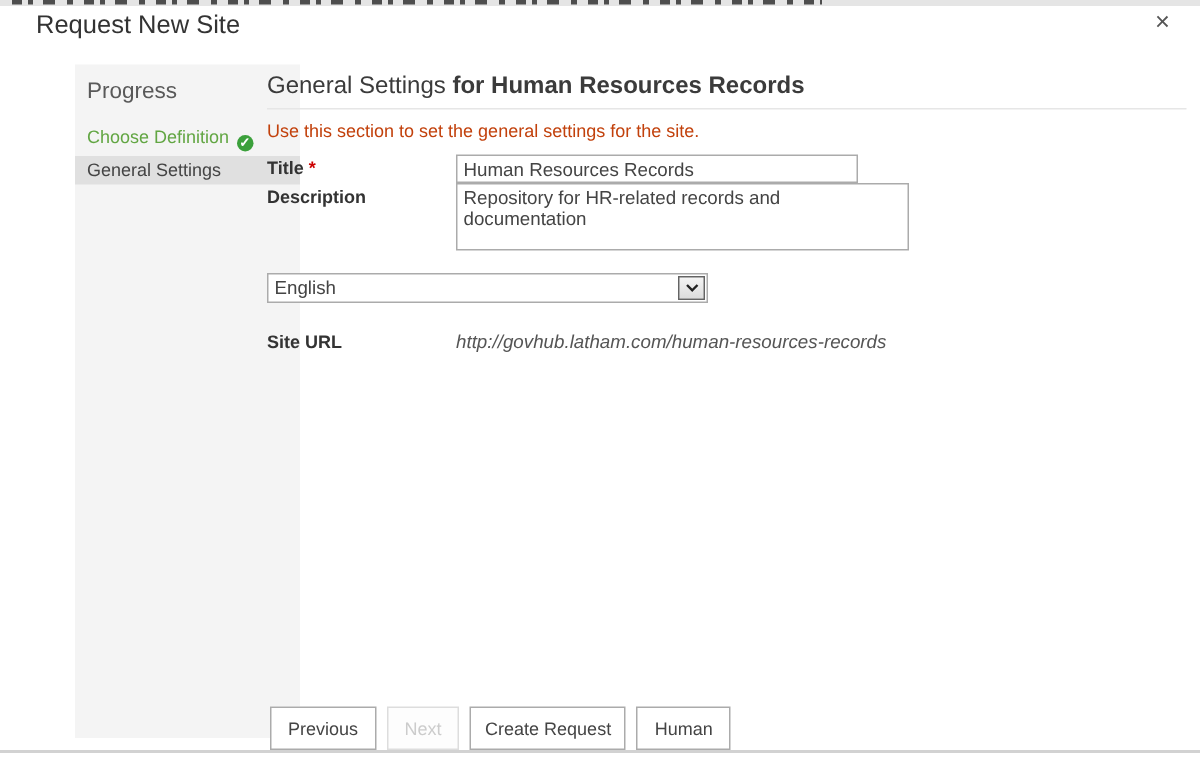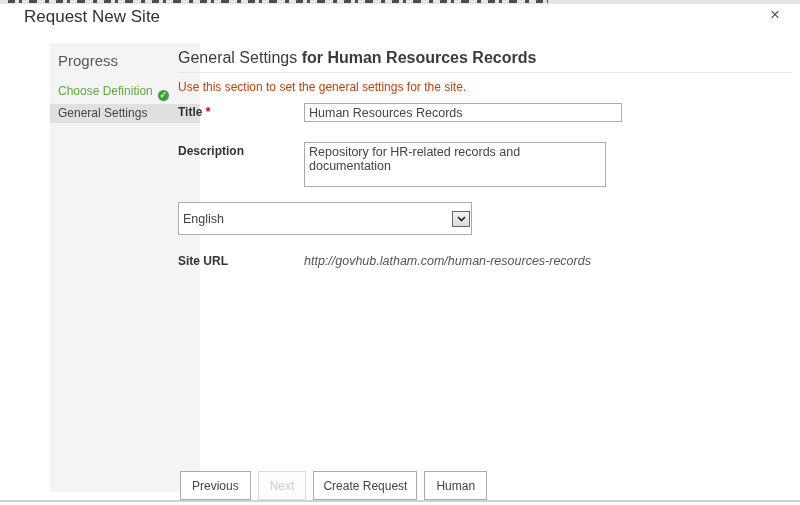--- a/index.html
+++ b/index.html
@@ -78,49 +78,49 @@
 
   .field-row { display: flex; align-items: flex-start; }
   .field-label {
     width: 126px; flex: 0 0 126px;
     font-size: 12px; font-weight: 700; color: #333; padding-top: 3px;
     line-height: 13px;
   }
   .req { color: #cc0000; font-weight: 700; }
 
   .text-input {
-    width: 318px; height: 19px;
+    width: 268px; height: 19px;
     border: 1px solid #ababab; background: #fff;
     font-family: "Liberation Sans", sans-serif;
     font-size: 12.5px; color: #444; padding: 1px 4px;
     outline: none;
   }
   .textarea {
     width: 302px; height: 45px; resize: none;
     border: 1px solid #ababab; background: #fff;
     font-family: "Liberation Sans", sans-serif;
     font-size: 12.5px; color: #444; padding: 2px 4px;
     outline: none; overflow: hidden;
   }
   .select {
-    width: 294px; height: 33px;
+    width: 294px; height: 20px;
     border: 1px solid #ababab; background: #fff;
     display: flex; align-items: center; justify-content: space-between;
     font-size: 12.5px; color: #444; padding-left: 4px;
     cursor: default;
   }
   .select-btn {
     width: 18px; height: 16px; margin-right: 1px;
     border: 1px solid #646464;
     background: linear-gradient(#f4f4f4, #dcdcdc);
     display: flex; align-items: center; justify-content: center;
   }
   .site-url { font-size: 12.5px; font-style: italic; color: #555; padding-top: 2px; line-height: 15px; }
 
-  .row-title { margin-bottom: 20px; }
+  .row-title { margin-bottom: 0; }
   .row-desc  { margin-bottom: 15px; }
   .row-lang  { margin-bottom: 17px; }
 
   
   .footer {
     position: absolute; left: 180px; top: 471px;
     display: flex; gap: 7px;
   }
   .btn {
     height: 29px; padding: 0 11px;

